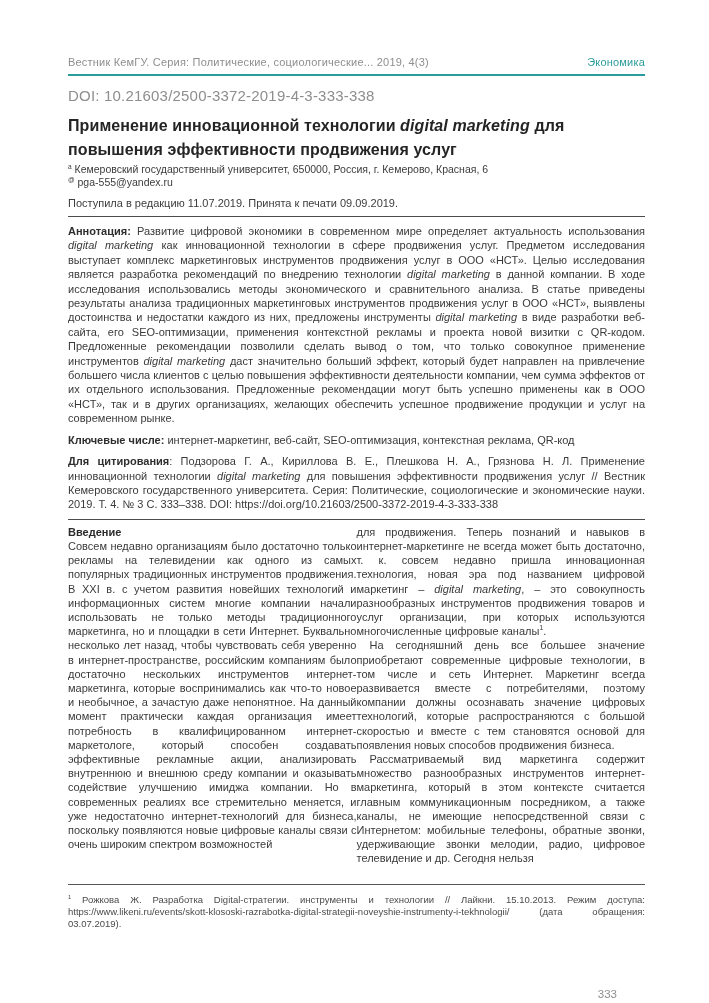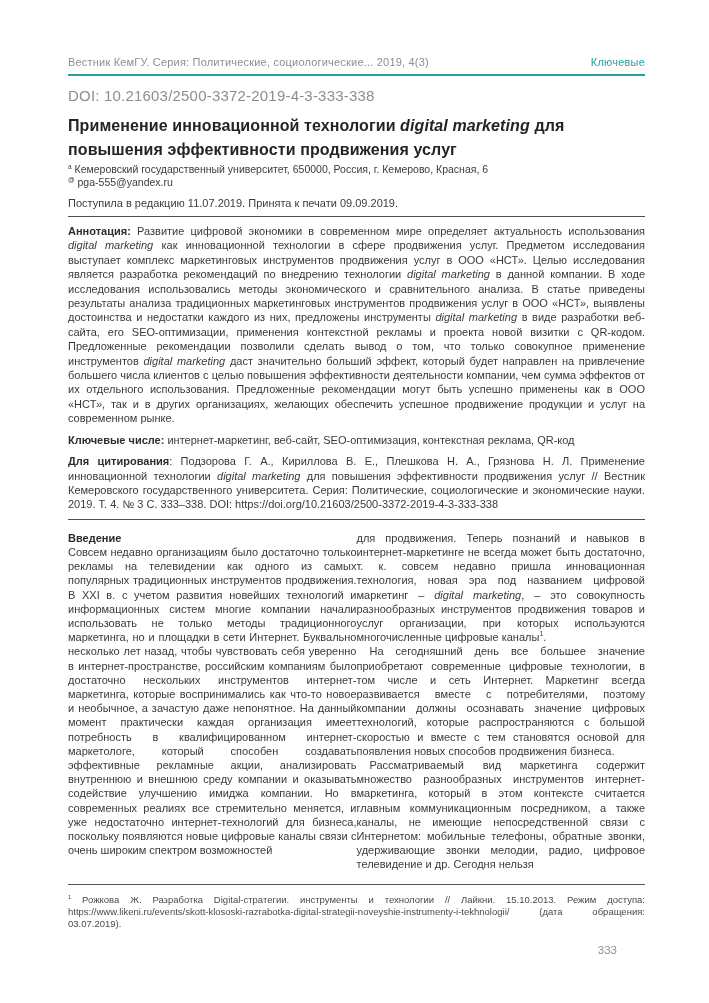--- a/index.html
+++ b/index.html
@@ -22,38 +22,38 @@
   .title{font-size:16px;font-weight:bold;color:#242424;line-height:24px;
          margin:10px 0 0;letter-spacing:0.1px;}
   .authors{font-size:13.5px;color:#303030;margin-top:5px;}
   sup{font-size:62%;line-height:0;}
   .affil{font-size:10.5px;color:#3c3c3c;margin-top:1px;}
   .received{font-size:11px;color:#3c3c3c;margin-top:9px;}
   .rule{border-top:1px solid #4d4d4d;margin-top:7px;}
   .abstract{font-size:11px;line-height:14.4px;text-align:justify;margin:7px 0 0;color:#3a3a3a;}
   .bd{font-weight:bold;color:#2e2e2e;}
   .it{font-style:italic;}
-  .columns{display:flex;gap:0;margin-top:11px;}
+  .columns{display:flex;gap:0;margin-top:5px;}
   .col{flex:1;min-width:0;}
   .sec-heading{font-size:11px;font-weight:bold;color:#2b2b2b;margin:0;line-height:14.2px;}
   .body-p{font-size:11px;line-height:14.2px;text-align:justify;margin:0;color:#3a3a3a;}
   .indent{text-indent:13px;}
   .footer-area{position:absolute;left:68px;right:64px;top:884px;}
   .foot-rule{border-top:1px solid #555555;}
   .footnote{font-size:9.5px;line-height:12px;color:#4a4a4a;margin-top:9px;text-align:justify;}
-  .pageno{position:absolute;top:944px;right:92px;font-size:11.5px;color:#8e8e8e;}
+  .pageno{position:absolute;top:988px;right:92px;font-size:11.5px;color:#8e8e8e;}
 </style>
 </head>
 <body>
 
 <div class="page">
 
   <header class="hdr">
     <span class="hdr-journal">Вестник КемГУ. Серия: Политические, социологические... 2019, 4(3)</span>
-    <span class="hdr-section">Ключевые</span>
+    <span class="hdr-section">Экономика</span>
   </header>
   <div class="hdr-rule"></div>
 
   <div class="doi">DOI: 10.21603/2500-3372-2019-4-3-333-338</div>
 
 
   <h1 class="title"><span>Применение инновационной технологии </span><span class="it">digital marketing</span><span> для повышения эффективности продвижения услуг</span></h1>
 
   <div class="affil"><sup>a</sup><span> Кемеровский государственный университет, 650000, Россия, г. Кемерово, Красная, 6</span></div>
   <div class="affil"><sup>@</sup><span> pga-555@yandex.ru</span></div>

